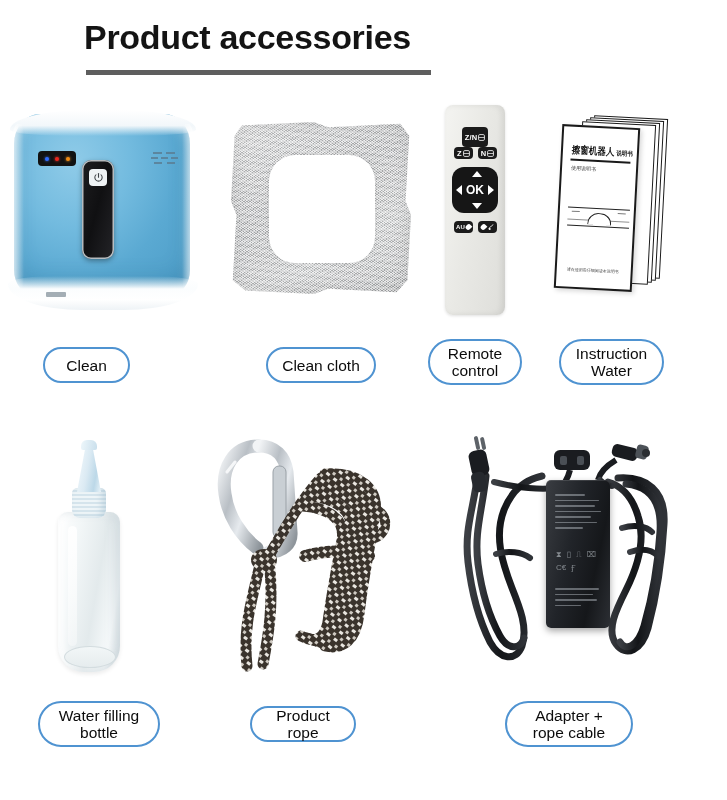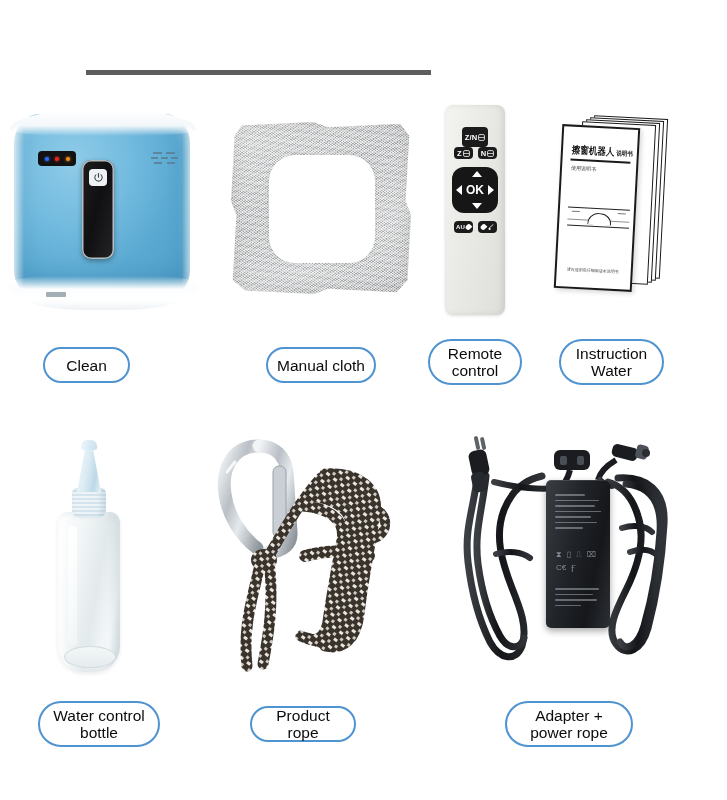--- a/index.html
+++ b/index.html
@@ -413,20 +413,21 @@
     color: rgba(210,216,222,.55);
     font-size: 8px;
     line-height: 9px;
   }
   .adapter-syms span { display: block; }
 </style>
 </head>
 <body>
 
 <div id="header">
+  <div id="page-title">Product accessories</div>
   <div id="title-rule"></div>
 </div>
 
 <div class="item" style="left:8px; top:110px; width:190px; height:200px;">
   <div class="art" id="art-host">
     <div class="host-body"></div>
     <div class="host-rim-top"></div>
     <div class="host-rim-left"></div>
     <div class="host-rim-right"></div>
     <div class="host-rim-bottom"></div>
@@ -462,21 +463,21 @@
   <span>Clean</span>
 </div>
 
 <div class="item" style="left:231px; top:122px; width:180px; height:172px;">
   <div class="art" id="art-cloth">
     <div class="cloth-outer"></div>
     <div class="cloth-hole"></div>
   </div>
 </div>
 <div class="pill" style="left:266px; top:347px; width:110px; height:36px;">
-  <span>Manual cloth</span>
+  <span>Clean cloth</span>
 </div>
 
 <div class="item" style="left:445px; top:105px; width:60px; height:210px;">
   <div class="art" id="art-remote">
     <div class="remote-body"></div>
 
     <div class="rbtn" id="rbtn-zn">
       <span>Z/N</span>
       <svg width="7" height="7" viewBox="0 0 12 12" aria-hidden="true">
         <rect x="1" y="1" width="10" height="10" rx="2" fill="none" stroke="#fff" stroke-width="1.4"></rect>
@@ -560,21 +561,21 @@
   <div class="art" id="art-bottle">
     <div class="bottle-body"></div>
     <div class="bottle-shine"></div>
     <div class="bottle-base"></div>
     <div class="bottle-neck"></div>
     <div class="bottle-tip"></div>
     <div class="bottle-tip-cap"></div>
   </div>
 </div>
 <div class="pill" style="left:38px; top:701px; width:122px; height:46px;">
-  <span>Water control
+  <span>Water filling
 bottle</span>
 </div>
 
 <div class="item" style="left:213px; top:428px; width:180px; height:250px;">
   <div class="art" id="art-rope">
     <svg width="180" height="250" viewBox="0 0 180 250" aria-hidden="true">
       <defs>
         <linearGradient id="metal" x1="0" y1="0" x2="1" y2="1">
           <stop offset="0%" stop-color="#f2f4f6"></stop>
           <stop offset="35%" stop-color="#b9bfc5"></stop>
@@ -690,14 +691,14 @@
         <i style="width:44px"></i>
         <i style="width:38px"></i>
         <i style="width:42px"></i>
         <i style="width:26px"></i>
       </div>
     </div>
   </div>
 </div>
 <div class="pill" style="left:505px; top:701px; width:128px; height:46px;">
   <span>Adapter +
-power rope</span>
+rope cable</span>
 </div>
 
 </body></html>

